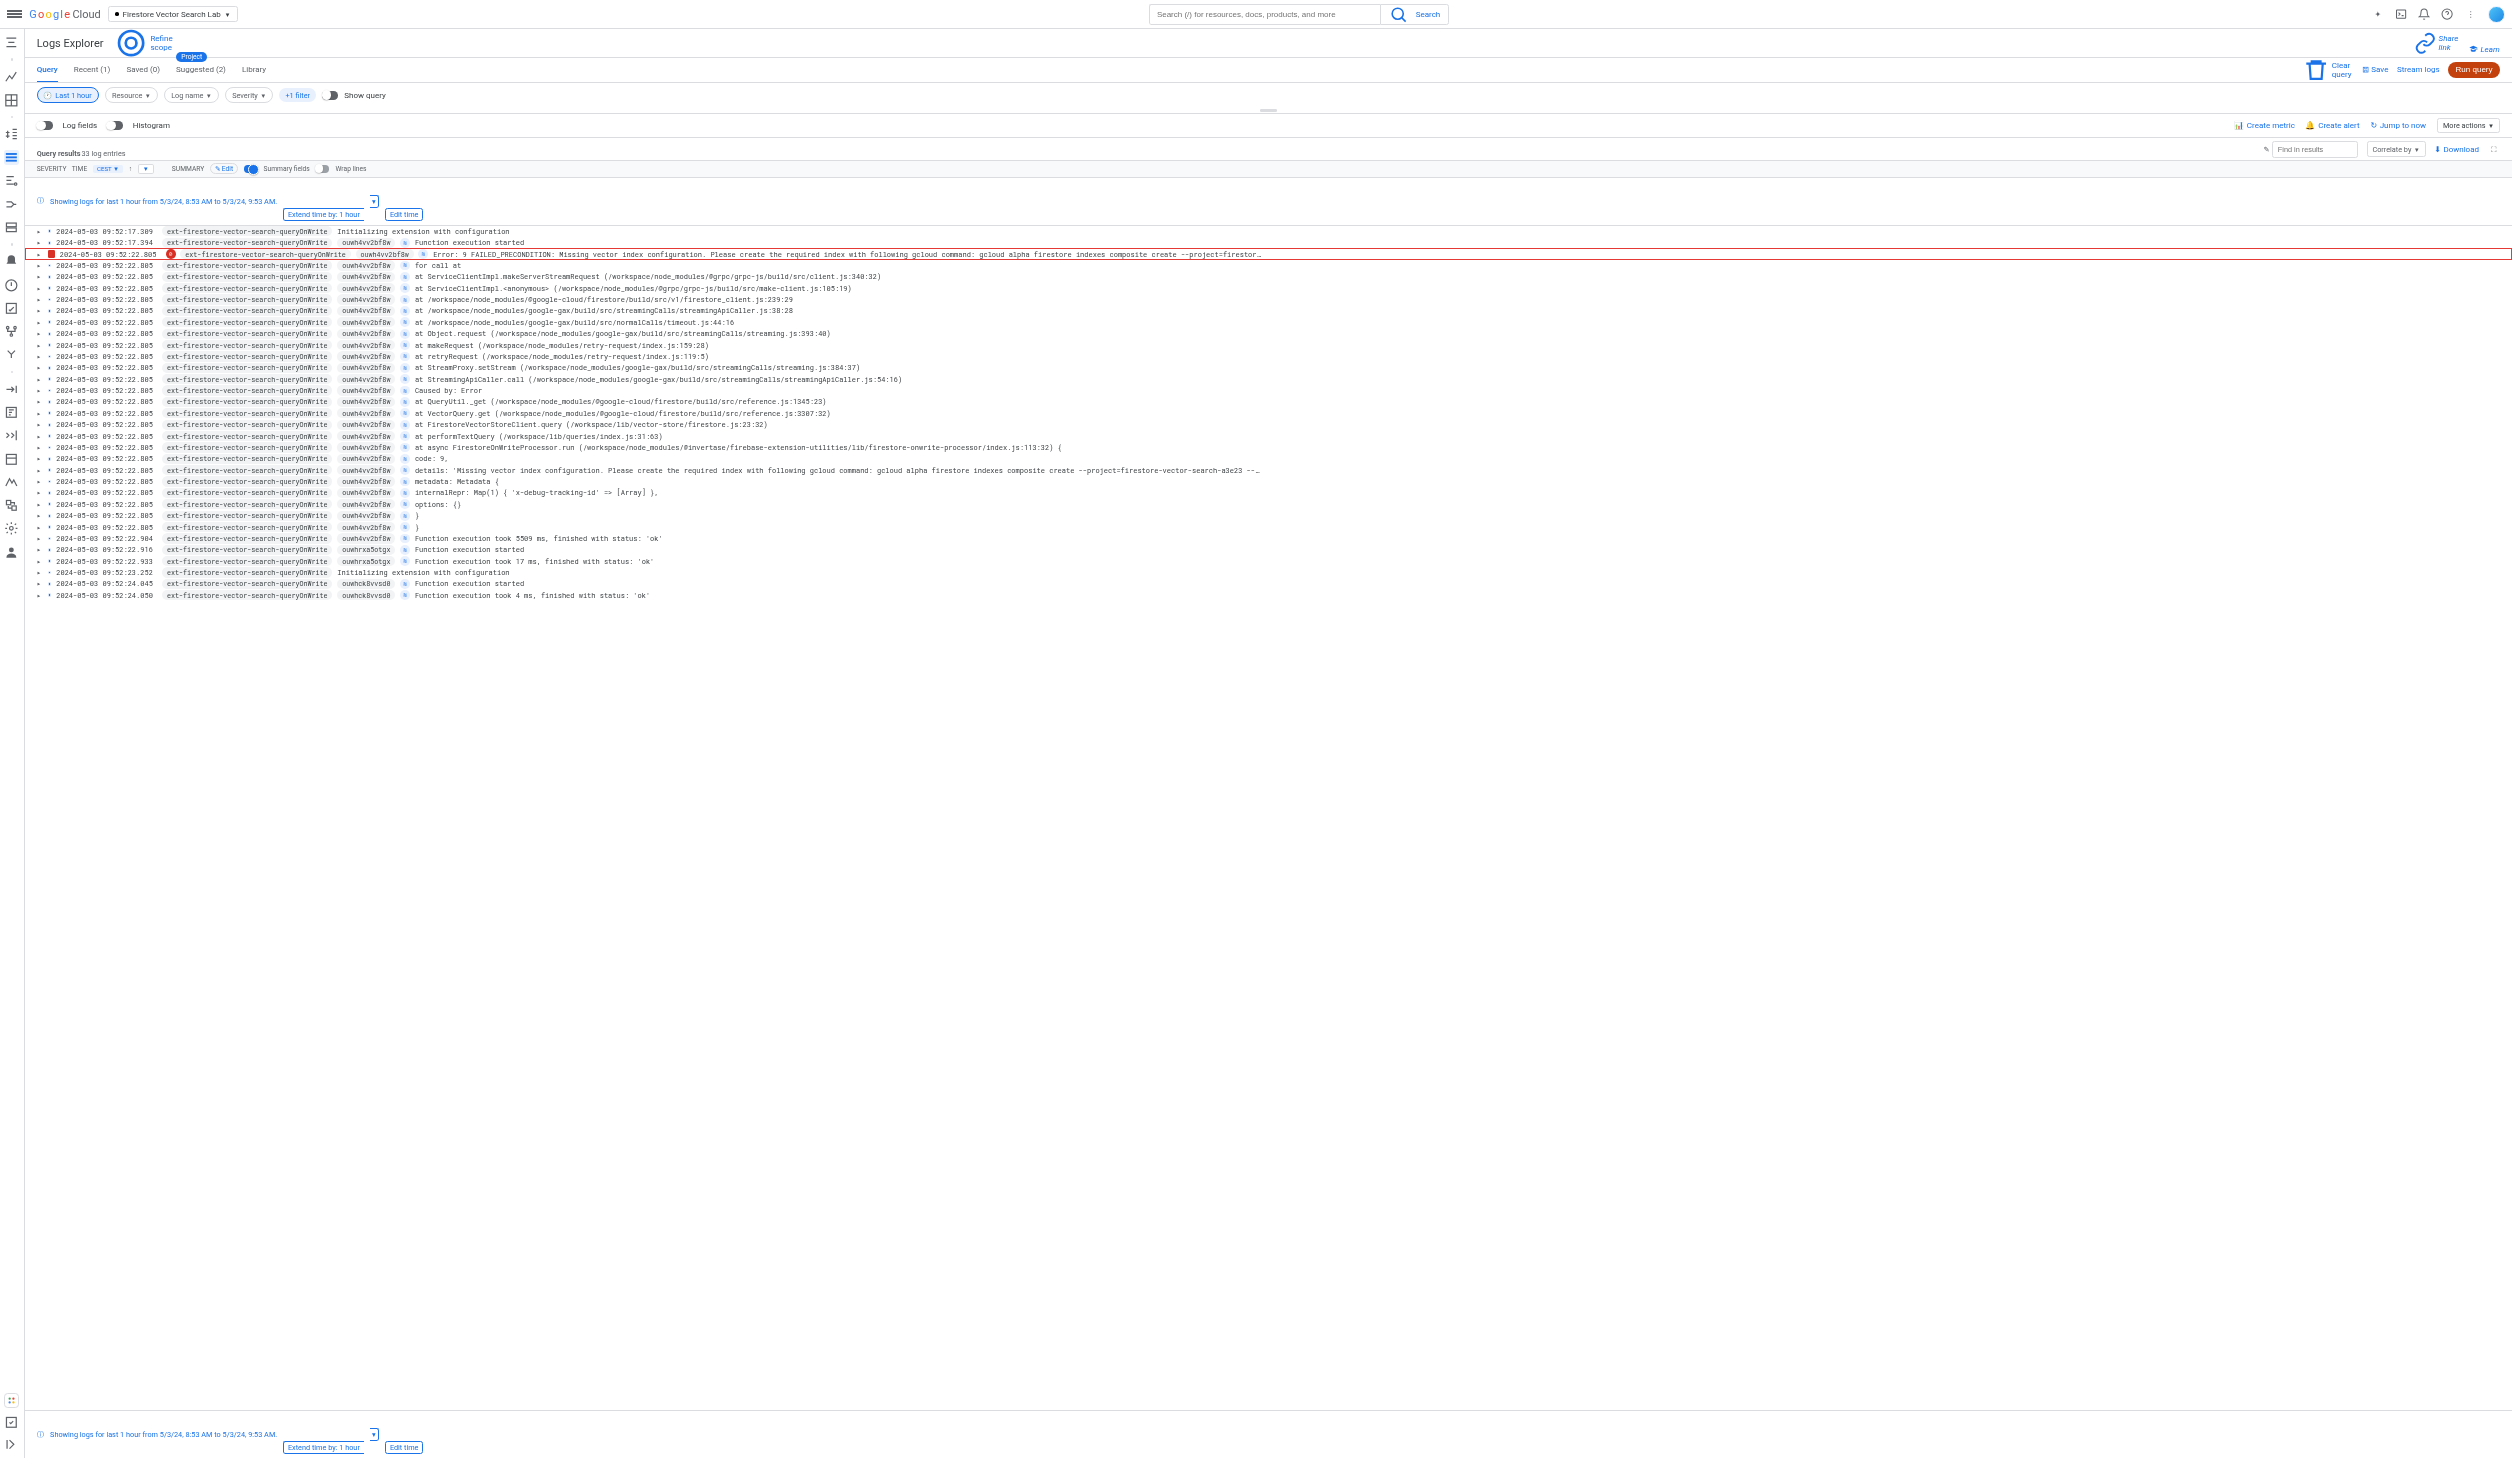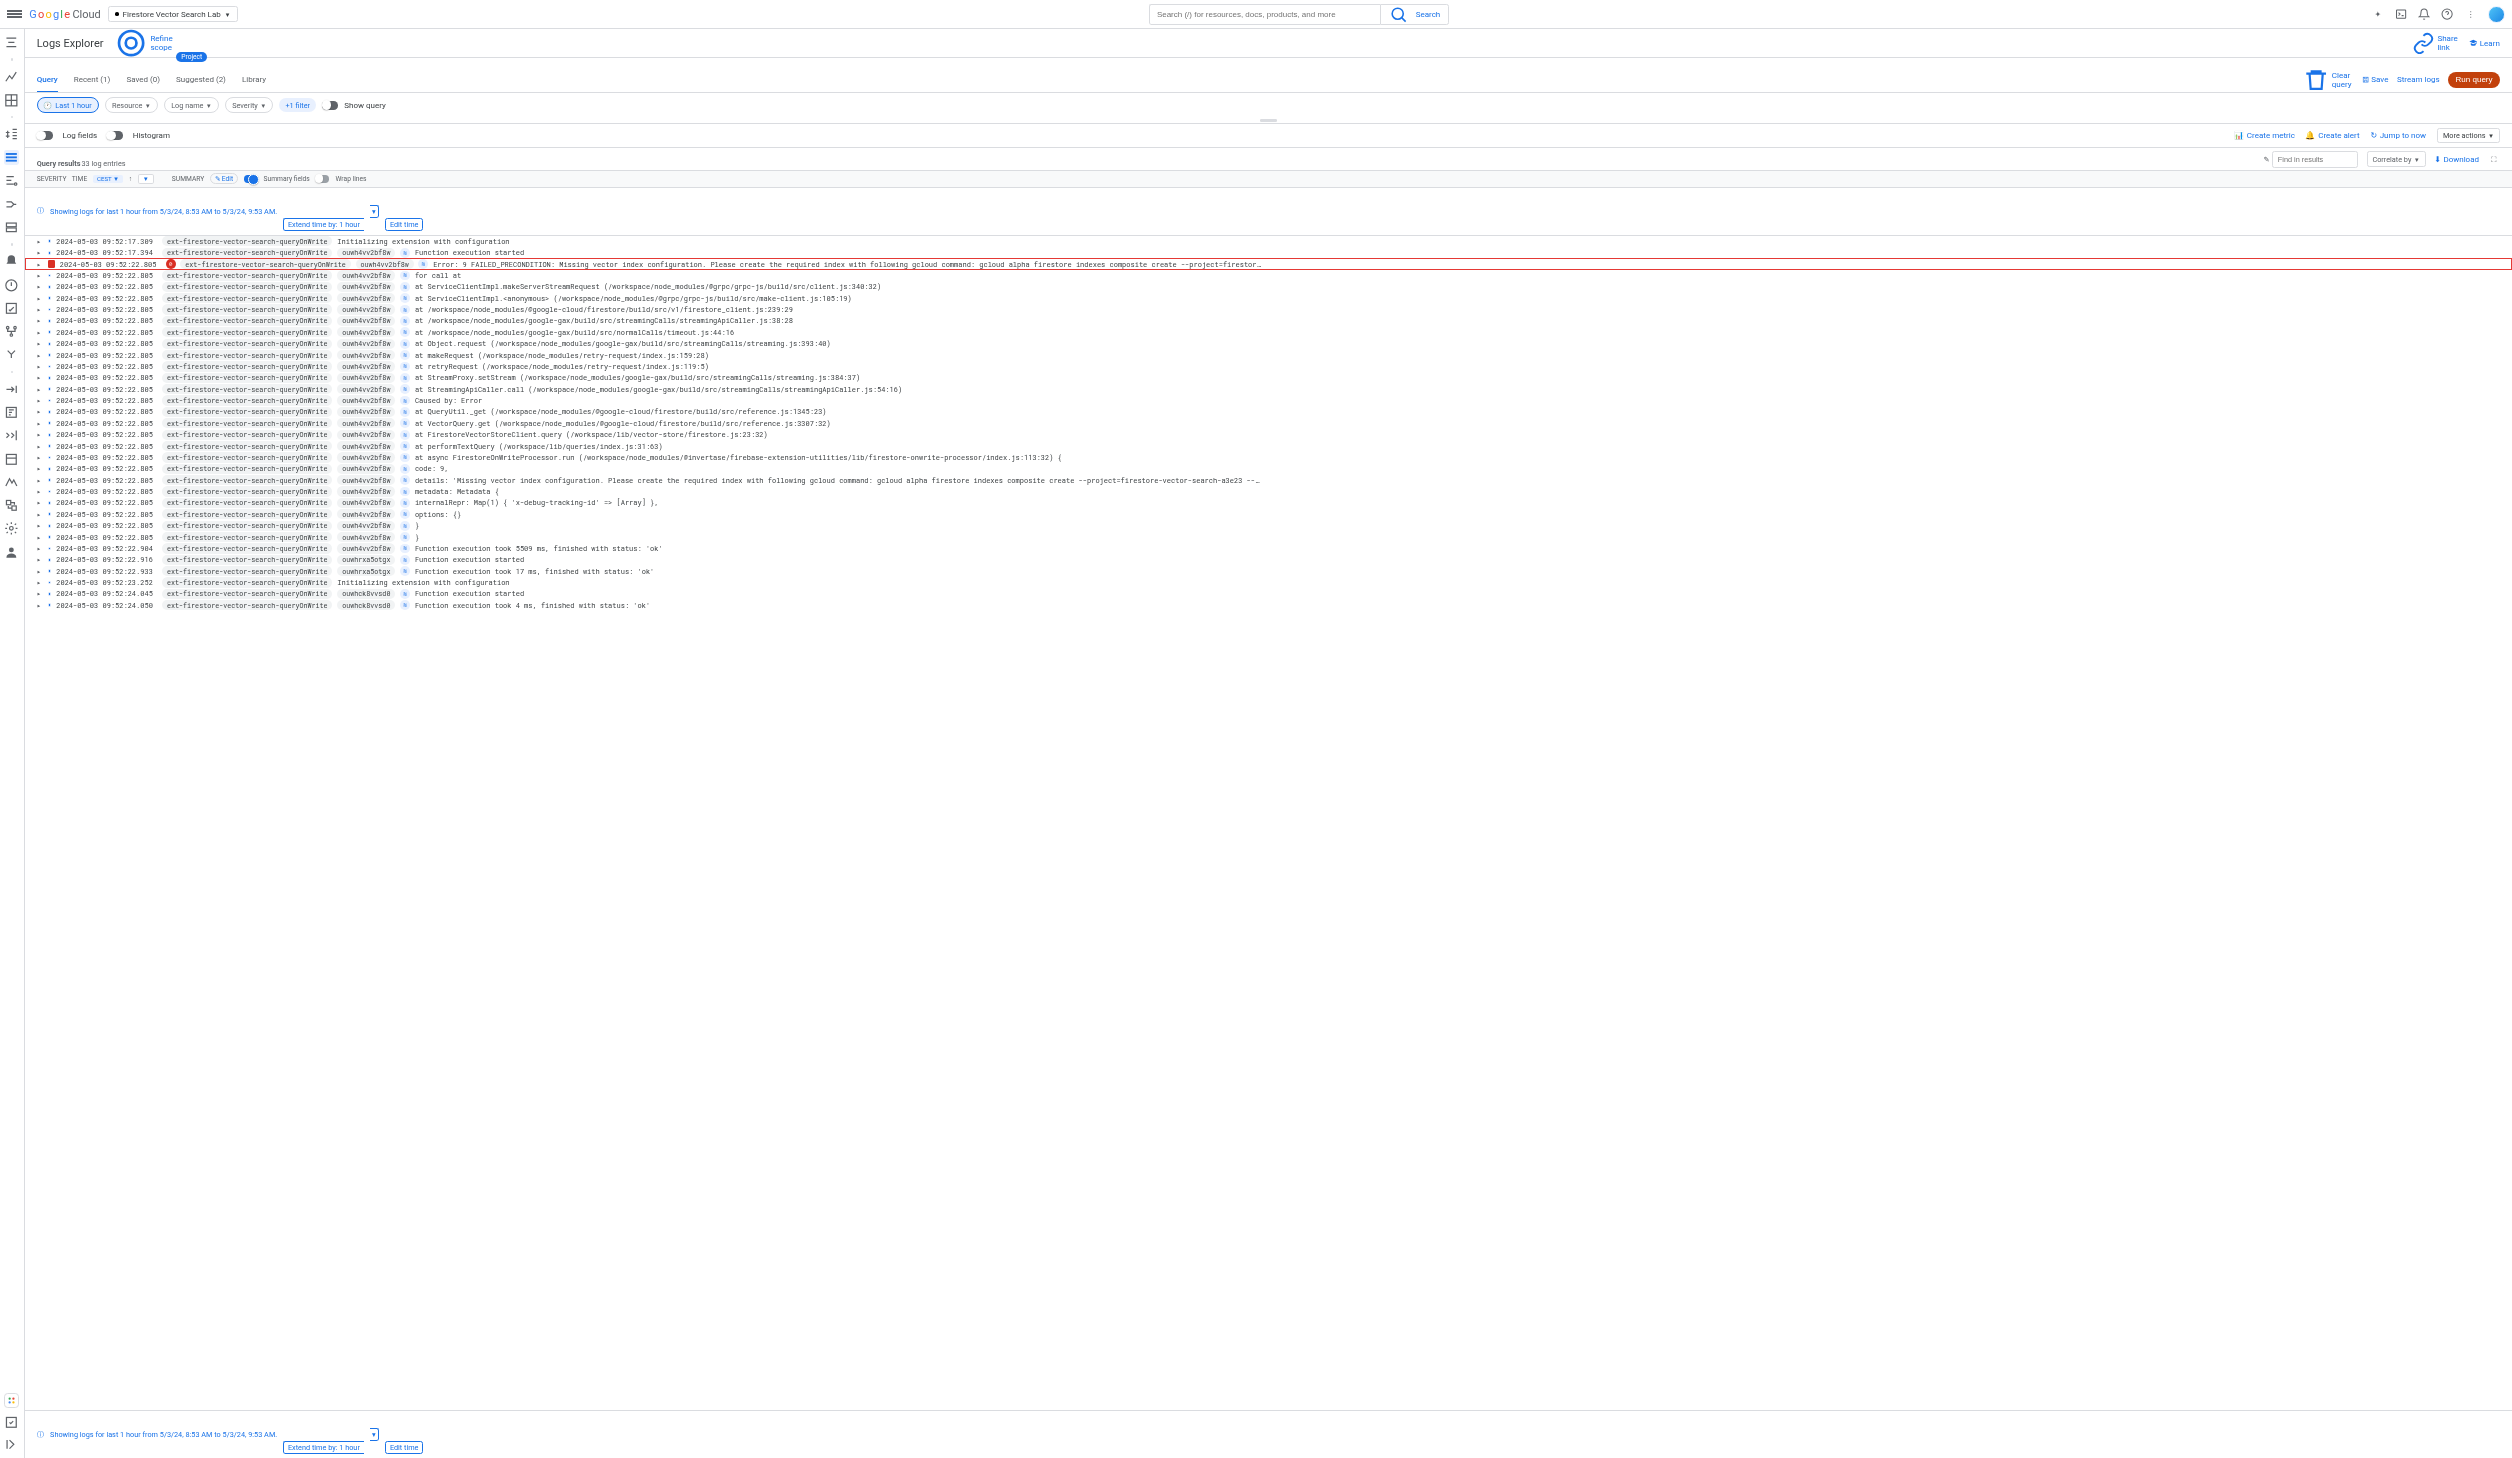--- a/index.html
+++ b/index.html
@@ -23,23 +23,23 @@
 .leftrail { width:24.5px; border-right:0.6px solid #dadce0; display:flex; flex-direction:column; align-items:center; padding-top:6.1px; gap:8.6px; position:relative; }
 .leftrail .ritem { width:14.7px; height:14.7px; color:#5f6368; display:flex; align-items:center; justify-content:center; cursor:pointer; border-radius:2.4px; }
 .leftrail .ritem.active { background:#e8f0fe; color:#1a73e8; }
 .leftrail .dot-sep { width:2.4px; height:2.4px; background:#dadce0; border-radius:50%; }
 .leftrail .bottom-group { position:absolute; bottom:6.1px; display:flex; flex-direction:column; align-items:center; gap:7.3px; }
 .main { flex:1; display:flex; flex-direction:column; min-width:0; }
 .subhead { height:29px; display:flex; align-items:center; padding:0 12.2px; gap:11px; border-bottom:0.6px solid #dadce0; }
 .page-title { font-size:11px; color:#3c4043; }
 .refine { display:flex; align-items:center; gap:3.7px; color:#1a73e8; font-size:8px; cursor:pointer; }
 .refine .chip { background:#1a73e8; color:#fff; border-radius:6.1px; padding:0.6px 4.9px; font-size:6.7px; }
-.subhead .right { margin-left:auto; display:flex; align-items:center; gap:11px; }
+.subhead .right { margin-left:auto; display:flex; align-items:flex-end; gap:11px;font-style:italic; }
 .link { color:#1a73e8; display:flex; align-items:center; gap:2.4px; font-size:8px; cursor:pointer; }
-.tabs { display:flex; align-items:center; padding:0 12.2px; border-bottom:0.6px solid #dadce0; height:24.5px; gap:16px;margin-top:10px; }
+.tabs { display:flex; align-items:center; padding:0 12.2px; border-bottom:0.6px solid #dadce0; height:24.5px; gap:16px; }
 .tab { color:#5f6368; font-size:8px; cursor:pointer; height:100%; display:flex; align-items:center; border-bottom:1.2px solid transparent; }
 .tab.active { color:#1a73e8; border-bottom-color:#1a73e8; font-weight:500; }
 .tabs .right { margin-left:auto; display:flex; gap:8.6px; align-items:center; }
 .btn-primary { background:#c2410c; color:#fff; border:none; border-radius:8px; padding:3.7px 7.3px; font-size:8px; cursor:pointer; }
 .querybar { display:flex; align-items:center; padding:4.9px 12.2px; gap:6.1px; }
 .pill { border:0.6px solid #dadce0; border-radius:9.8px; padding:2.4px 6.1px; font-size:7.3px; display:flex; align-items:center; gap:2.4px; cursor:pointer; color:#5f6368; }
 .pill.blue { border-color:#1a73e8; color:#1a73e8; background:#e8f0fe; }
 .pill.filled { background:#e8f0fe; color:#1a73e8; border:none; }
 .query-input { flex:1; display:flex; align-items:center; border:0.6px solid #dadce0; border-radius:2.4px; height:21px; padding:0 6.1px; gap:4.9px; }
 .query-input input { flex:1; border:none; outline:none; font-size:8px; }

